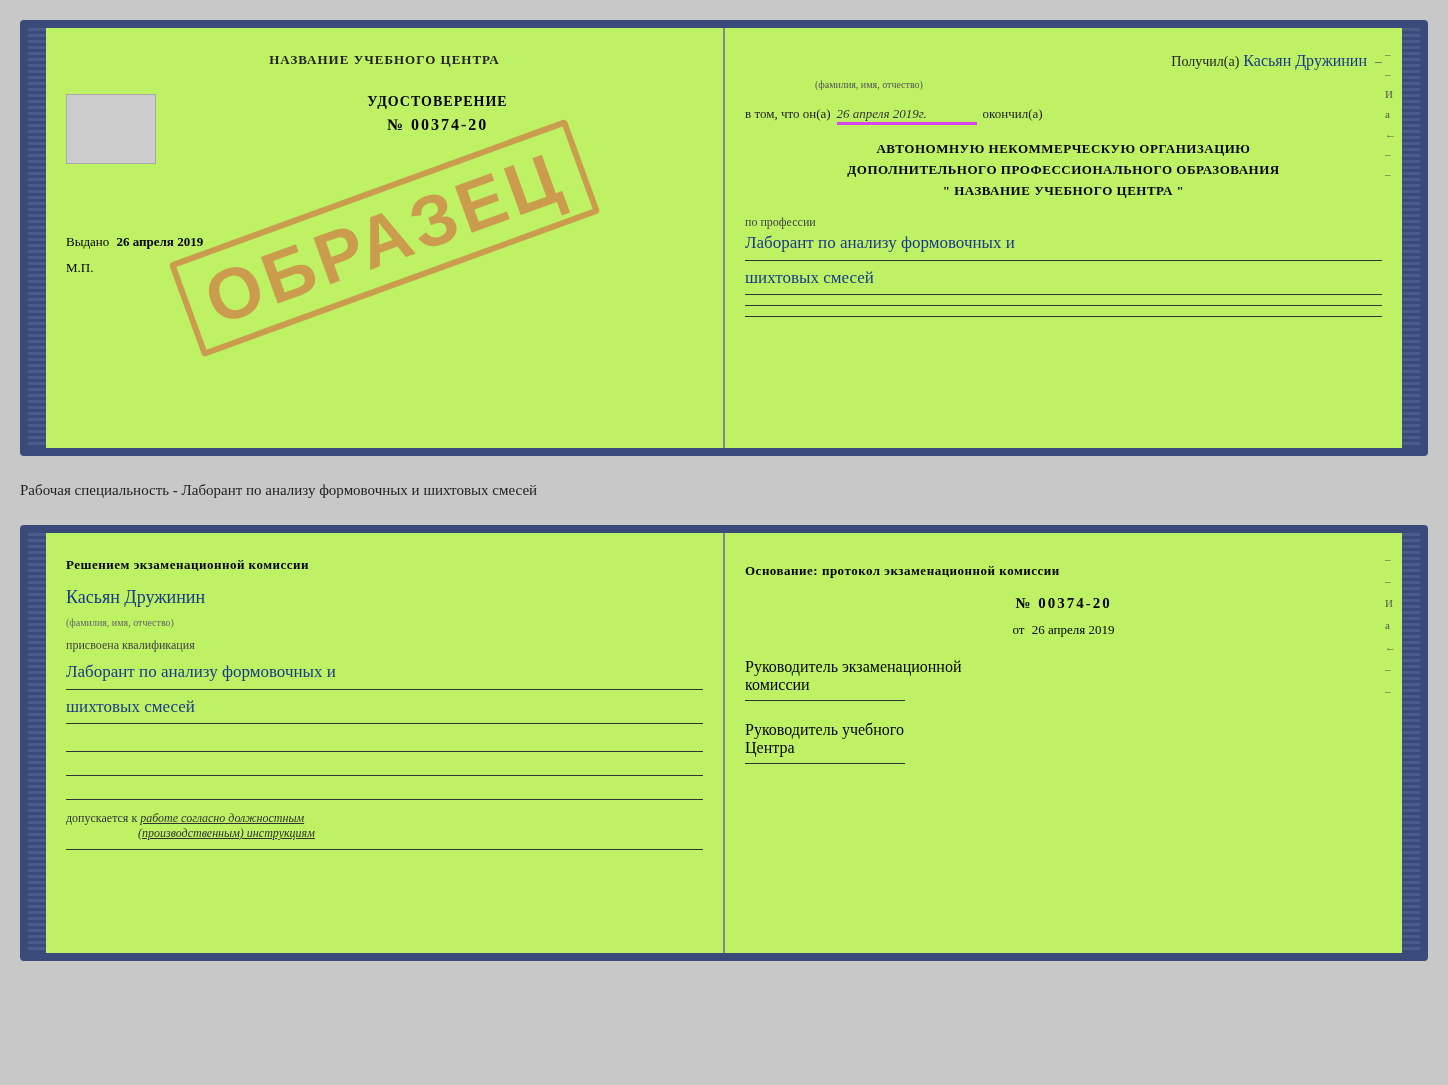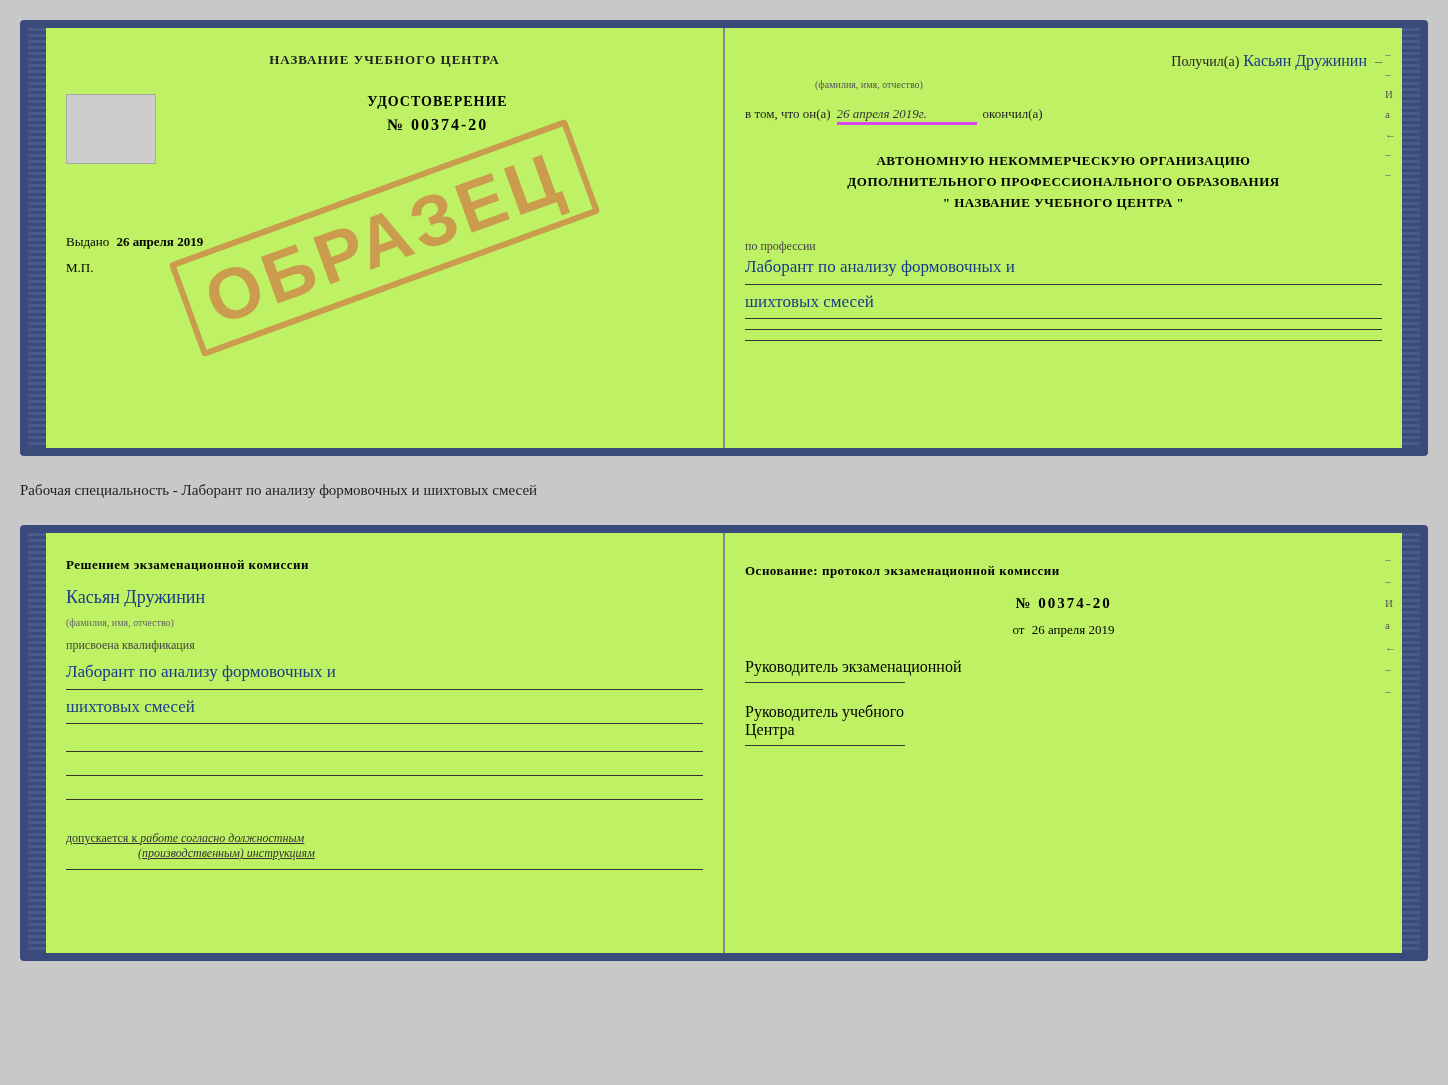--- a/index.html
+++ b/index.html
@@ -161,21 +161,21 @@
 
     .underline-val {
       border-bottom: 3px solid #d946ef;
       min-width: 140px;
       font-style: italic;
       font-size: 13px;
       color: #333;
     }
 
     .avtonom-block {
-      margin: 26px 0;
+      margin: 2px 0;
       text-align: center;
       font-size: 13px;
       font-weight: bold;
       letter-spacing: 0.5px;
       line-height: 1.6;
       text-transform: uppercase;
     }
 
     .po-professii-block {
       margin-top: 14px;
@@ -242,24 +242,23 @@
       color: #666;
     }
 
     .kvali-label {
       font-size: 12px;
       color: #444;
       margin-top: 8px;
     }
 
     .dopuskaetsya {
-      margin-top: 31px;
+      margin-top: 11px;
       font-size: 12px;
       color: #333;
-      text-decoration: underline;
     }
 
     .dopusk-italic {
       font-style: italic;
       text-decoration: underline;
     }
 
     .osnovanie-header {
       font-size: 13px;
       font-weight: bold;
@@ -453,20 +452,21 @@
 
       <div class="protocol-number">№  00374-20</div>
 
       <div class="ot-date">
         <span>от</span>
         <span style="margin-left:4px;">26 апреля 2019</span>
       </div>
 
       <div class="predsedatel-block">
         <div>Руководитель экзаменационной</div>
+        <div>комиссии</div>
         <div class="sign-line"></div>
       </div>
 
       <div class="rukovod-block">
         <div>Руководитель учебного</div>
         <div>Центра</div>
         <div class="sign-line"></div>
       </div>
 
       <div class="right-markers-2">

